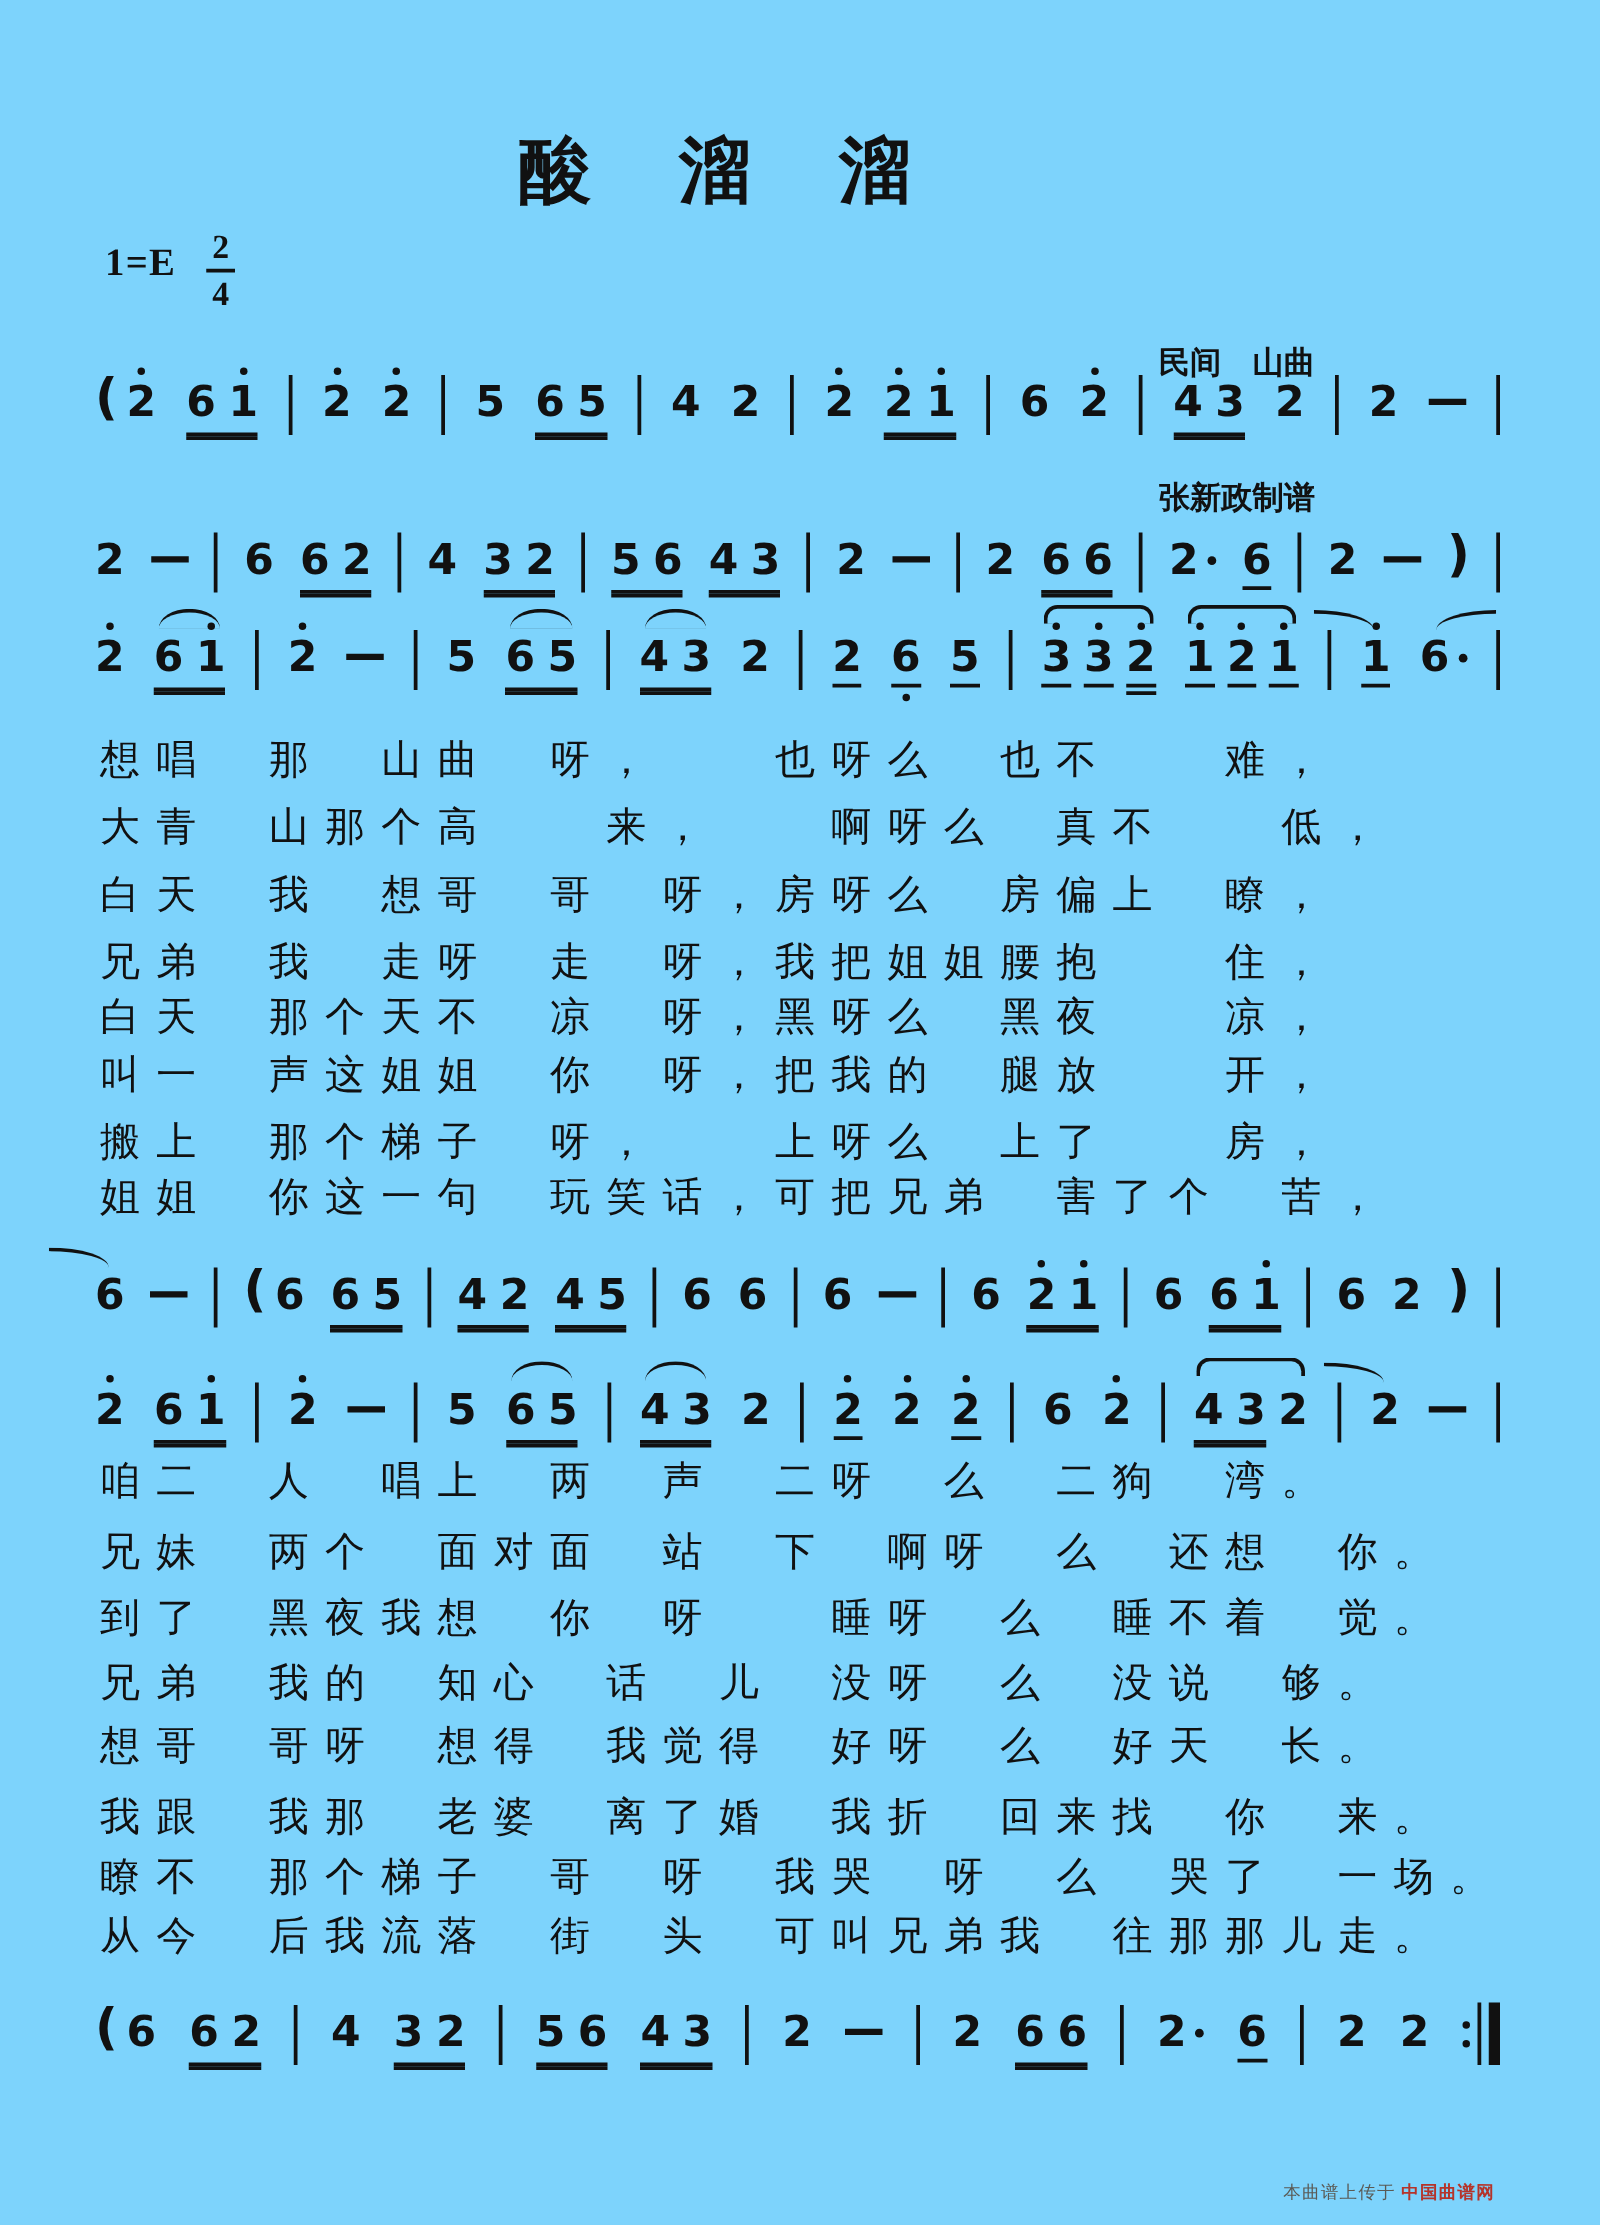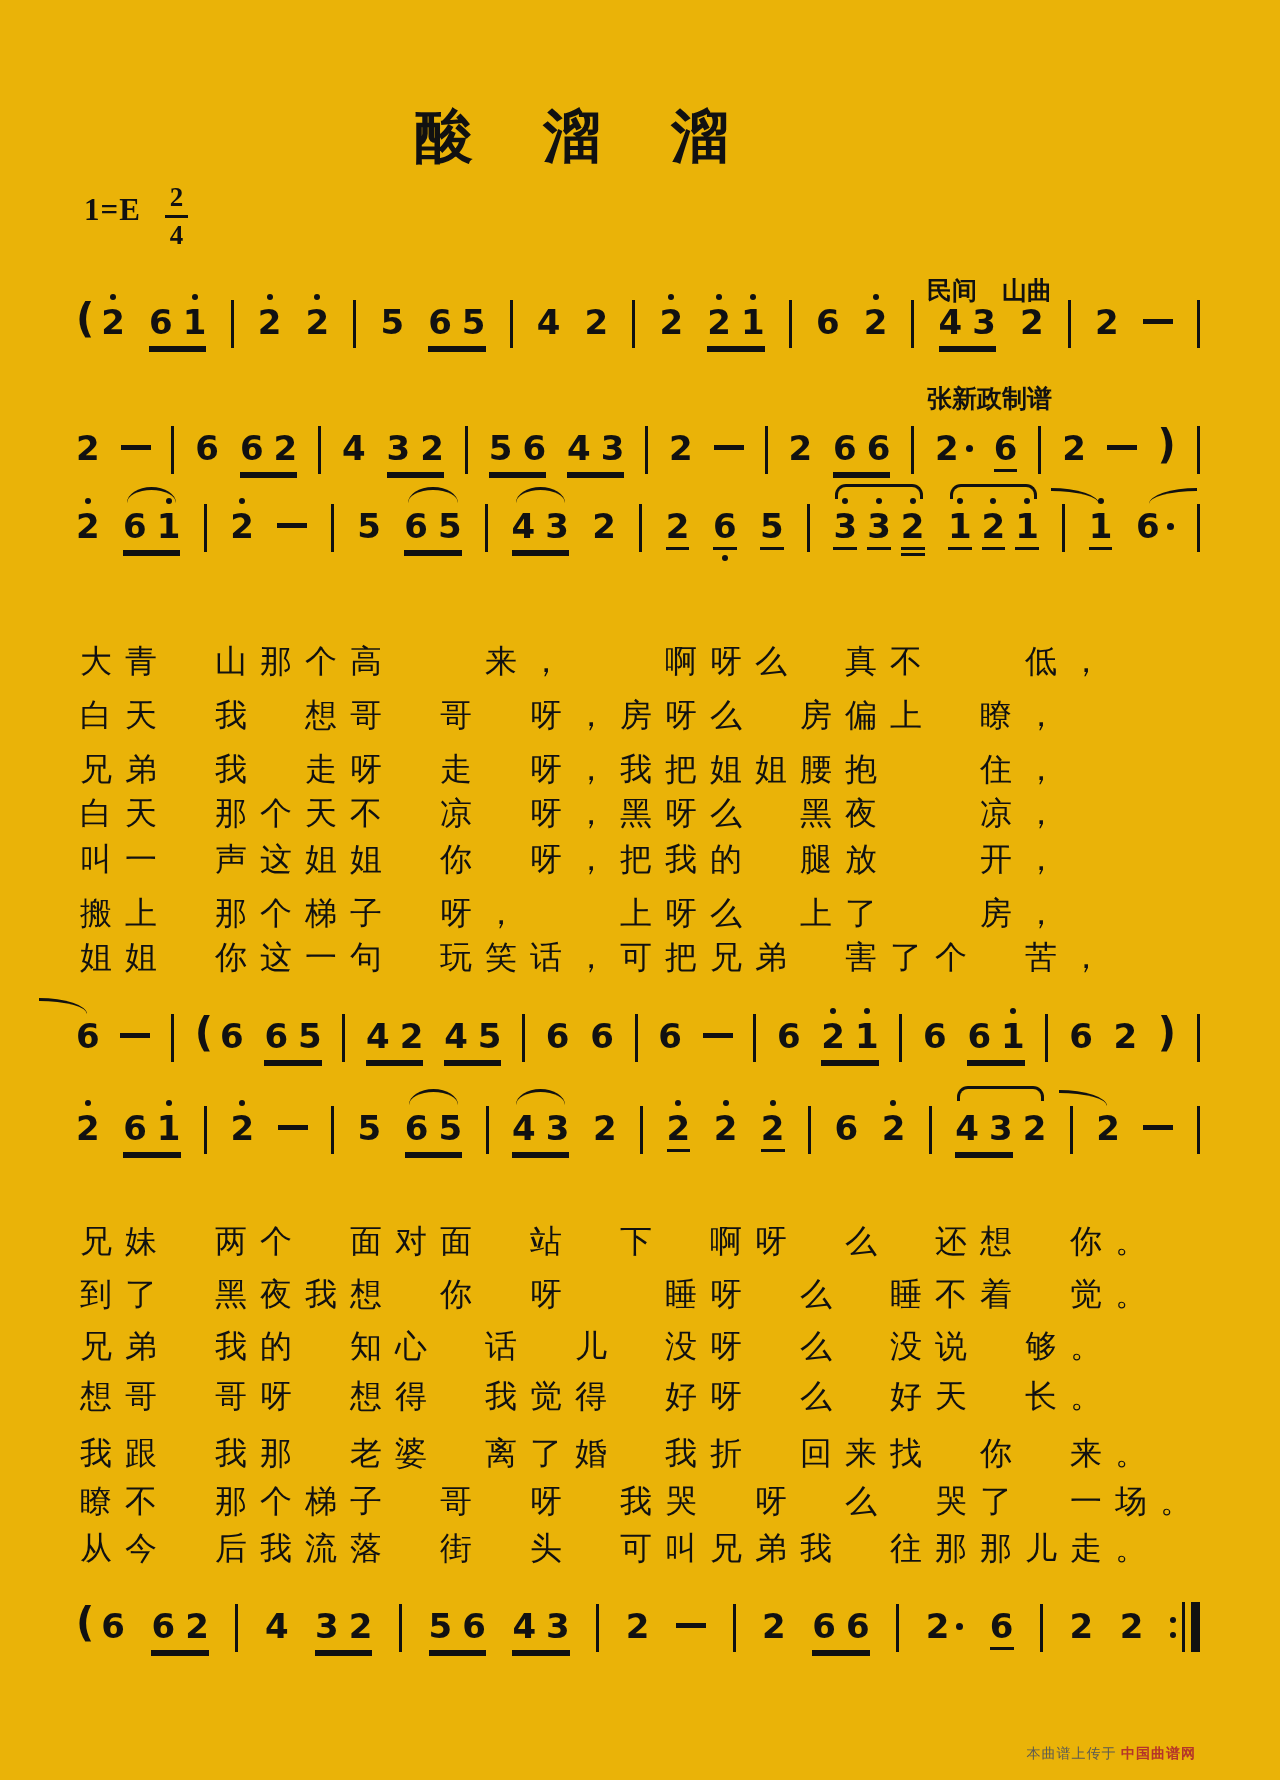--- a/index.html
+++ b/index.html
@@ -1,20 +1,20 @@
 <!DOCTYPE html>
 <html><head>
 <meta charset="utf-8">
 <style>
   html,body{margin:0;padding:0;}
   body{
     width:1280px;height:1780px;position:relative;background:#f7f7f5;
     font-family:"Liberation Serif",serif;color:#111;overflow:hidden;
   }
-  .page{position:absolute;inset:0;background:#eab308;}
+  .page{position:absolute;inset:0;background:#7dd3fc;}
 
   
   .title{
     position:absolute;top:98px;left:0;width:1150px;text-align:center;
     font-size:58px;font-weight:bold;letter-spacing:6px;white-space:pre;
   }
   .keysig{
     position:absolute;top:184px;left:84px;display:flex;align-items:flex-start;gap:24px;
     font-family:Liberation Serif, serif;
   }
@@ -1024,28 +1024,30 @@
       <div class="repeat">
         <div class="rdots">
           <i class="dot-i"></i>
           <i class="dot-i"></i>
         </div>
         <div class="thin"></div>
         <div class="thick"></div>
       </div>
     </div>
 
+  <div class="lyric" id="ly0">想唱　那　山曲　呀，　　也呀么　也不　　难，</div>
   <div class="lyric" id="ly1">大青　山那个高　　来，　　啊呀么　真不　　低，</div>
   <div class="lyric" id="ly2">白天　我　想哥　哥　呀，房呀么　房偏上　瞭，</div>
   <div class="lyric" id="ly3">兄弟　我　走呀　走　呀，我把姐姐腰抱　　住，</div>
   <div class="lyric" id="ly4">白天　那个天不　凉　呀，黑呀么　黑夜　　凉，</div>
   <div class="lyric" id="ly5">叫一　声这姐姐　你　呀，把我的　腿放　　开，</div>
   <div class="lyric" id="ly6">搬上　那个梯子　呀，　　上呀么　上了　　房，</div>
   <div class="lyric" id="ly7">姐姐　你这一句　玩笑话，可把兄弟　害了个　苦，</div>
 
+  <div class="lyric" id="lz0">咱二　人　唱上　两　声　二呀　么　二狗　湾。</div>
   <div class="lyric" id="lz1">兄妹　两个　面对面　站　下　啊呀　么　还想　你。</div>
   <div class="lyric" id="lz2">到了　黑夜我想　你　呀　　睡呀　么　睡不着　觉。</div>
   <div class="lyric" id="lz3">兄弟　我的　知心　话　儿　没呀　么　没说　够。</div>
   <div class="lyric" id="lz4">想哥　哥呀　想得　我觉得　好呀　么　好天　长。</div>
   <div class="lyric" id="lz5">我跟　我那　老婆　离了婚　我折　回来找　你　来。</div>
   <div class="lyric" id="lz6">瞭不　那个梯子　哥　呀　我哭　呀　么　哭了　一场。</div>
   <div class="lyric" id="lz7">从今　后我流落　街　头　可叫兄弟我　往那那儿走。</div>
 
   <div class="watermark">
     <span class="wm-prefix">本曲谱上传于</span>

